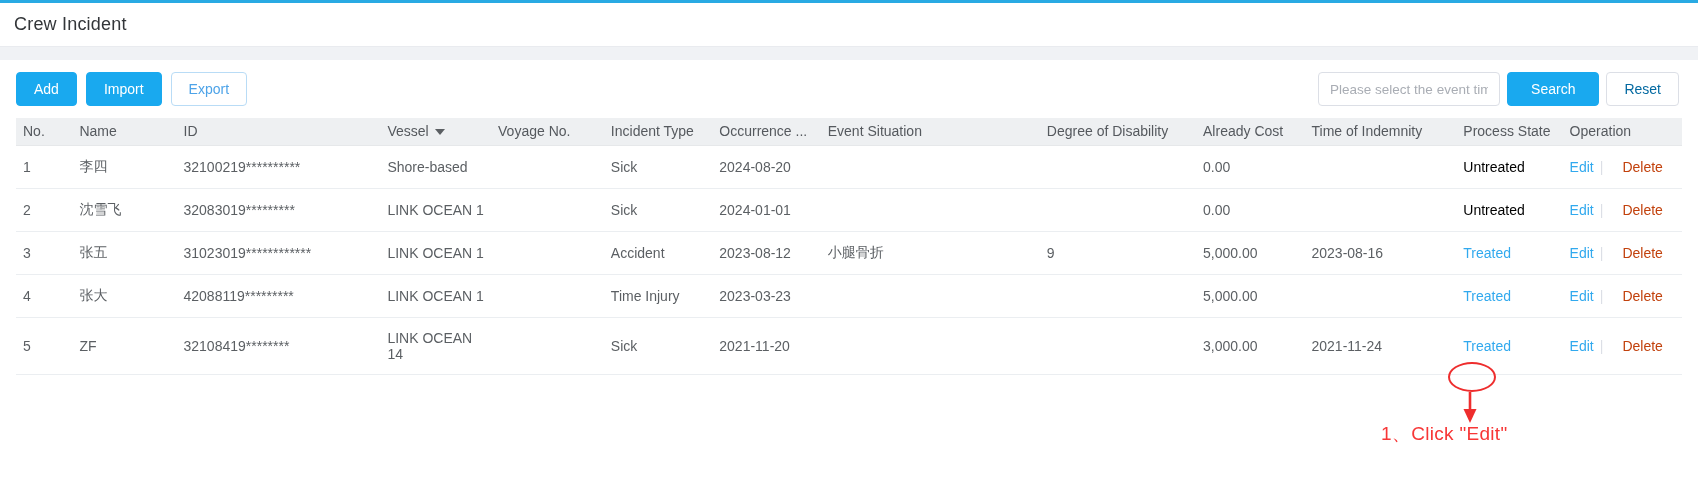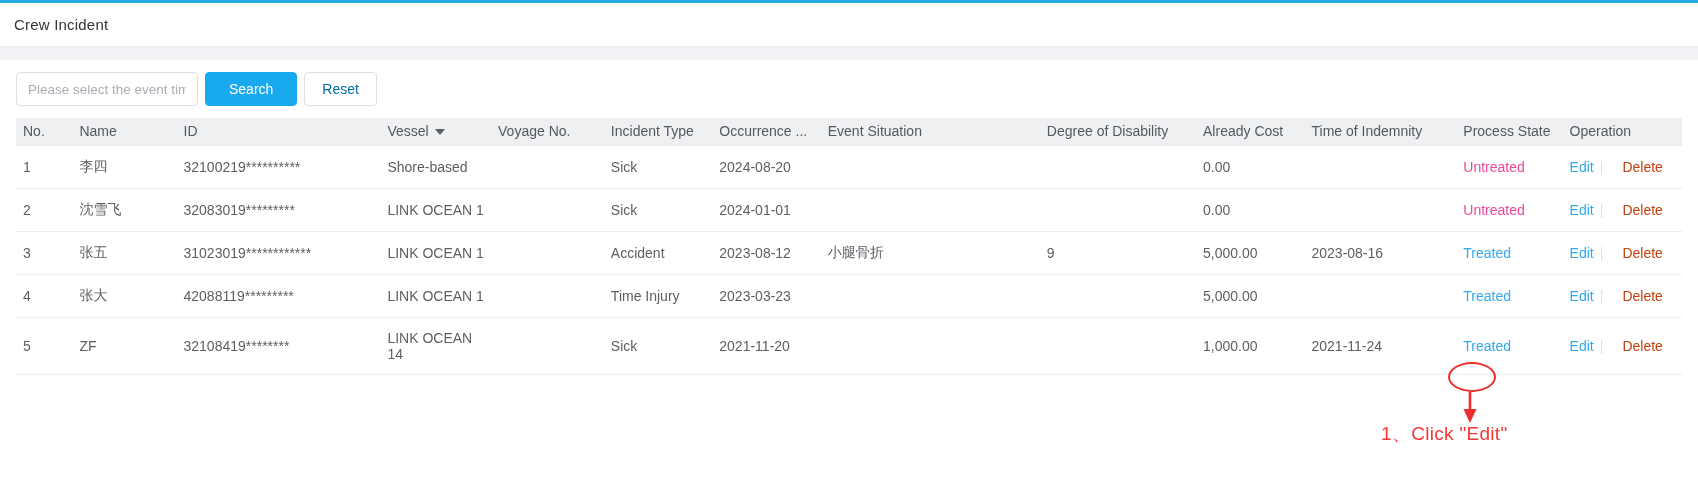--- a/index.html
+++ b/index.html
@@ -25,21 +25,21 @@
   }
   .title-bar {
     height: 43px;
     background: #ffffff;
     display: flex;
     align-items: center;
     padding-left: 14px;
     box-sizing: border-box;
   }
   .page-title {
-    font-size: 15px;
+    font-size: 18px;
     color: #333639;
     font-weight: normal;
     letter-spacing: .2px;
   }
   .gap-strip {
     height: 13px;
     background: #f0f2f5;
     border-top: 1px solid #e9ebef;
   }
 
@@ -154,21 +154,21 @@
     width: 0; height: 0;
     border-left: 5px solid transparent;
     border-right: 5px solid transparent;
     border-top: 6px solid #5b5f63;
     margin-left: 6px;
     vertical-align: middle;
     position: relative;
     top: -1px;
   }
 
-  .status-untreated { color: #ec4899; }
+  .status-untreated { color: #000000; }
   .status-treated   { color: #31a9ee; }
 
   .op-cell { white-space: nowrap; position: relative; }
   .op-link {
     color: #31a9ee;
     cursor: pointer;
     text-decoration: none;
   }
   .op-link.danger { color: #c2410c; margin-left: 13px; }
   .op-sep {
@@ -218,20 +218,25 @@
 
 <div class="title-bar">
   <span class="page-title">Crew Incident</span>
 </div>
 
 <div class="gap-strip"></div>
 
 <div class="panel">
 
   <div class="toolbar">
+    <div class="toolbar-left">
+      <button class="btn btn-primary">Add</button>
+      <button class="btn btn-primary">Import</button>
+      <button class="btn btn-ghost-blue">Export</button>
+    </div>
     <div class="toolbar-right">
       <input class="date-input" type="text" placeholder="Please select the event time" style="">
       <button class="btn btn-search">Search</button>
       <button class="btn btn-plain">Reset</button>
     </div>
   </div>
 
   <table class="grid">
     <colgroup>
       <col style="width:52px">
@@ -329,21 +334,21 @@
         <tr>
           <td>5</td>
           <td>ZF</td>
           <td>32108419********</td>
           <td>LINK OCEAN 14</td>
           <td></td>
           <td>Sick</td>
           <td>2021-11-20</td>
           <td></td>
           <td></td>
-          <td>1,000.00</td>
+          <td>3,000.00</td>
           <td>2021-11-24</td>
           <td><span class="status-treated">Treated</span></td>
           <td class="op-cell"><span class="op-link">Edit</span><span class="op-sep">|</span><span class="op-link danger">Delete</span></td>
         </tr>
       </tbody>
   </table>
 
 </div>
 
 <div class="anno-layer">

